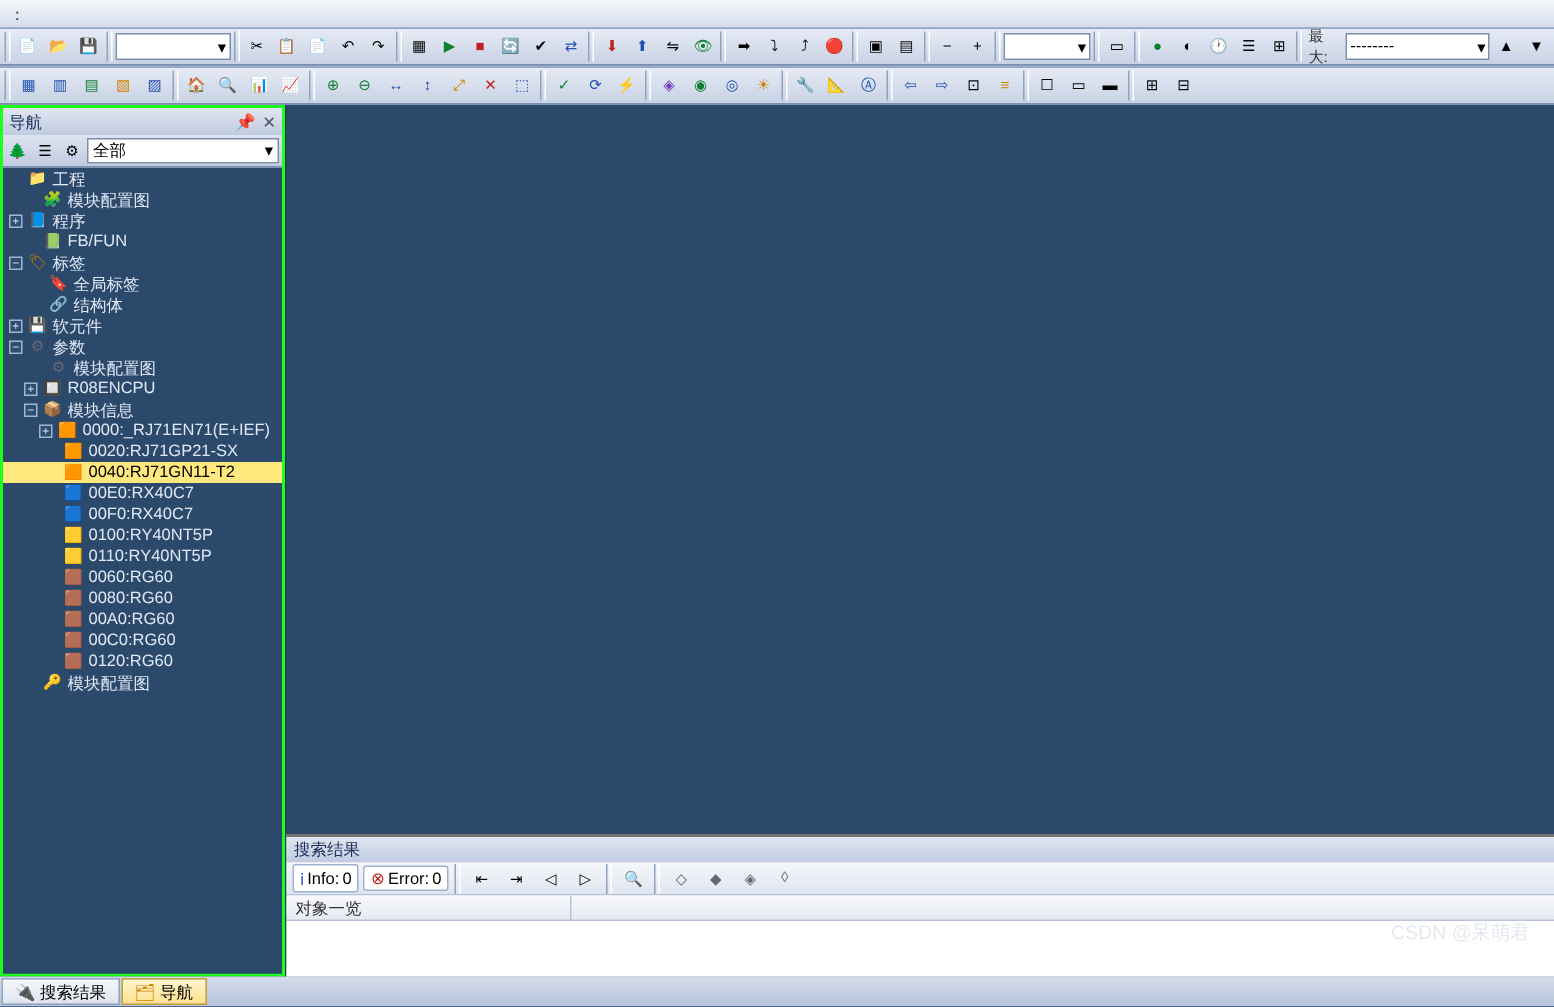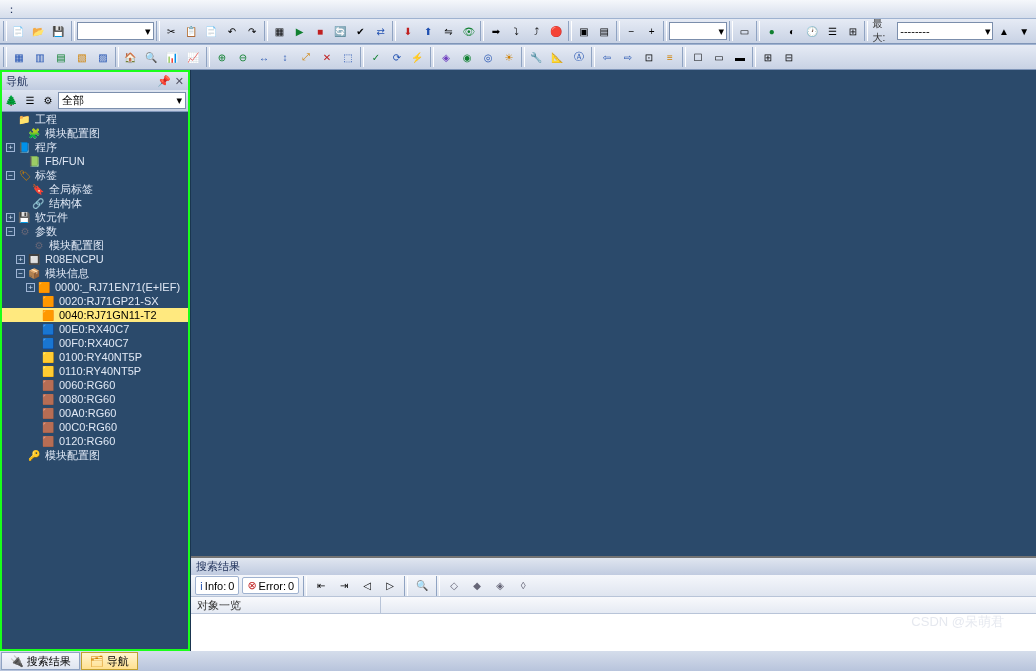--- a/index.html
+++ b/index.html
@@ -29,21 +29,21 @@
 .sp-hdr{height:17px;background:linear-gradient(#E0E6F0,#C0CBE0);padding:0 5px;display:flex;align-items:center;color:#1C2E58;font-size:11px}
 .sp-bar{height:22px;background:linear-gradient(#F5F7FB,#DFE5F0);display:flex;align-items:center;padding:0 4px;gap:3px;border-bottom:1px solid #B8C4D8;font-size:11px}
 .sp-info{display:flex;align-items:center;gap:2px;border:1px solid #9FB2D0;padding:1px 4px;background:#fff;border-radius:2px}
 .sp-cols{height:17px;background:linear-gradient(#F8F9FC,#E5EAF3);display:flex;border-bottom:1px solid #B8C4D8;color:#333}
 .sp-col{padding:1px 6px;border-right:1px solid #B8C4D8}
 .sp-body{flex:1;background:#fff}
 .statusbar{height:20px;background:linear-gradient(#D5DDEB,#B8C4DC);display:flex;align-items:center}
 .st-tab{height:18px;padding:0 8px;display:flex;align-items:center;gap:3px;border:1px solid #8FA3C2;background:linear-gradient(#F5F7FB,#DFE5F0);font-size:11px;margin-left:1px}
 .st-tab.act{background:linear-gradient(#FFF5D0,#FFE090);border-color:#C0A030}
 .c-red{color:#C02020}.c-grn{color:#108030}.c-blu{color:#2050B0}.c-org{color:#D08000}.c-prp{color:#7040C0}.c-gry{color:#667}
-.watermark{position:absolute;right:32px;bottom:40px;color:rgba(180,190,210,.35);font-size:13px;pointer-events:none}
+.watermark{position:absolute;right:16px;bottom:40px;color:rgba(180,190,210,.35);font-size:13px;pointer-events:none}
 </style>
 </head>
 <body>
 
 <div class="menubar">
   <span>：</span>
 </div>
 
 <div class="toolbar">
   <div class="tb-sep"></div>

